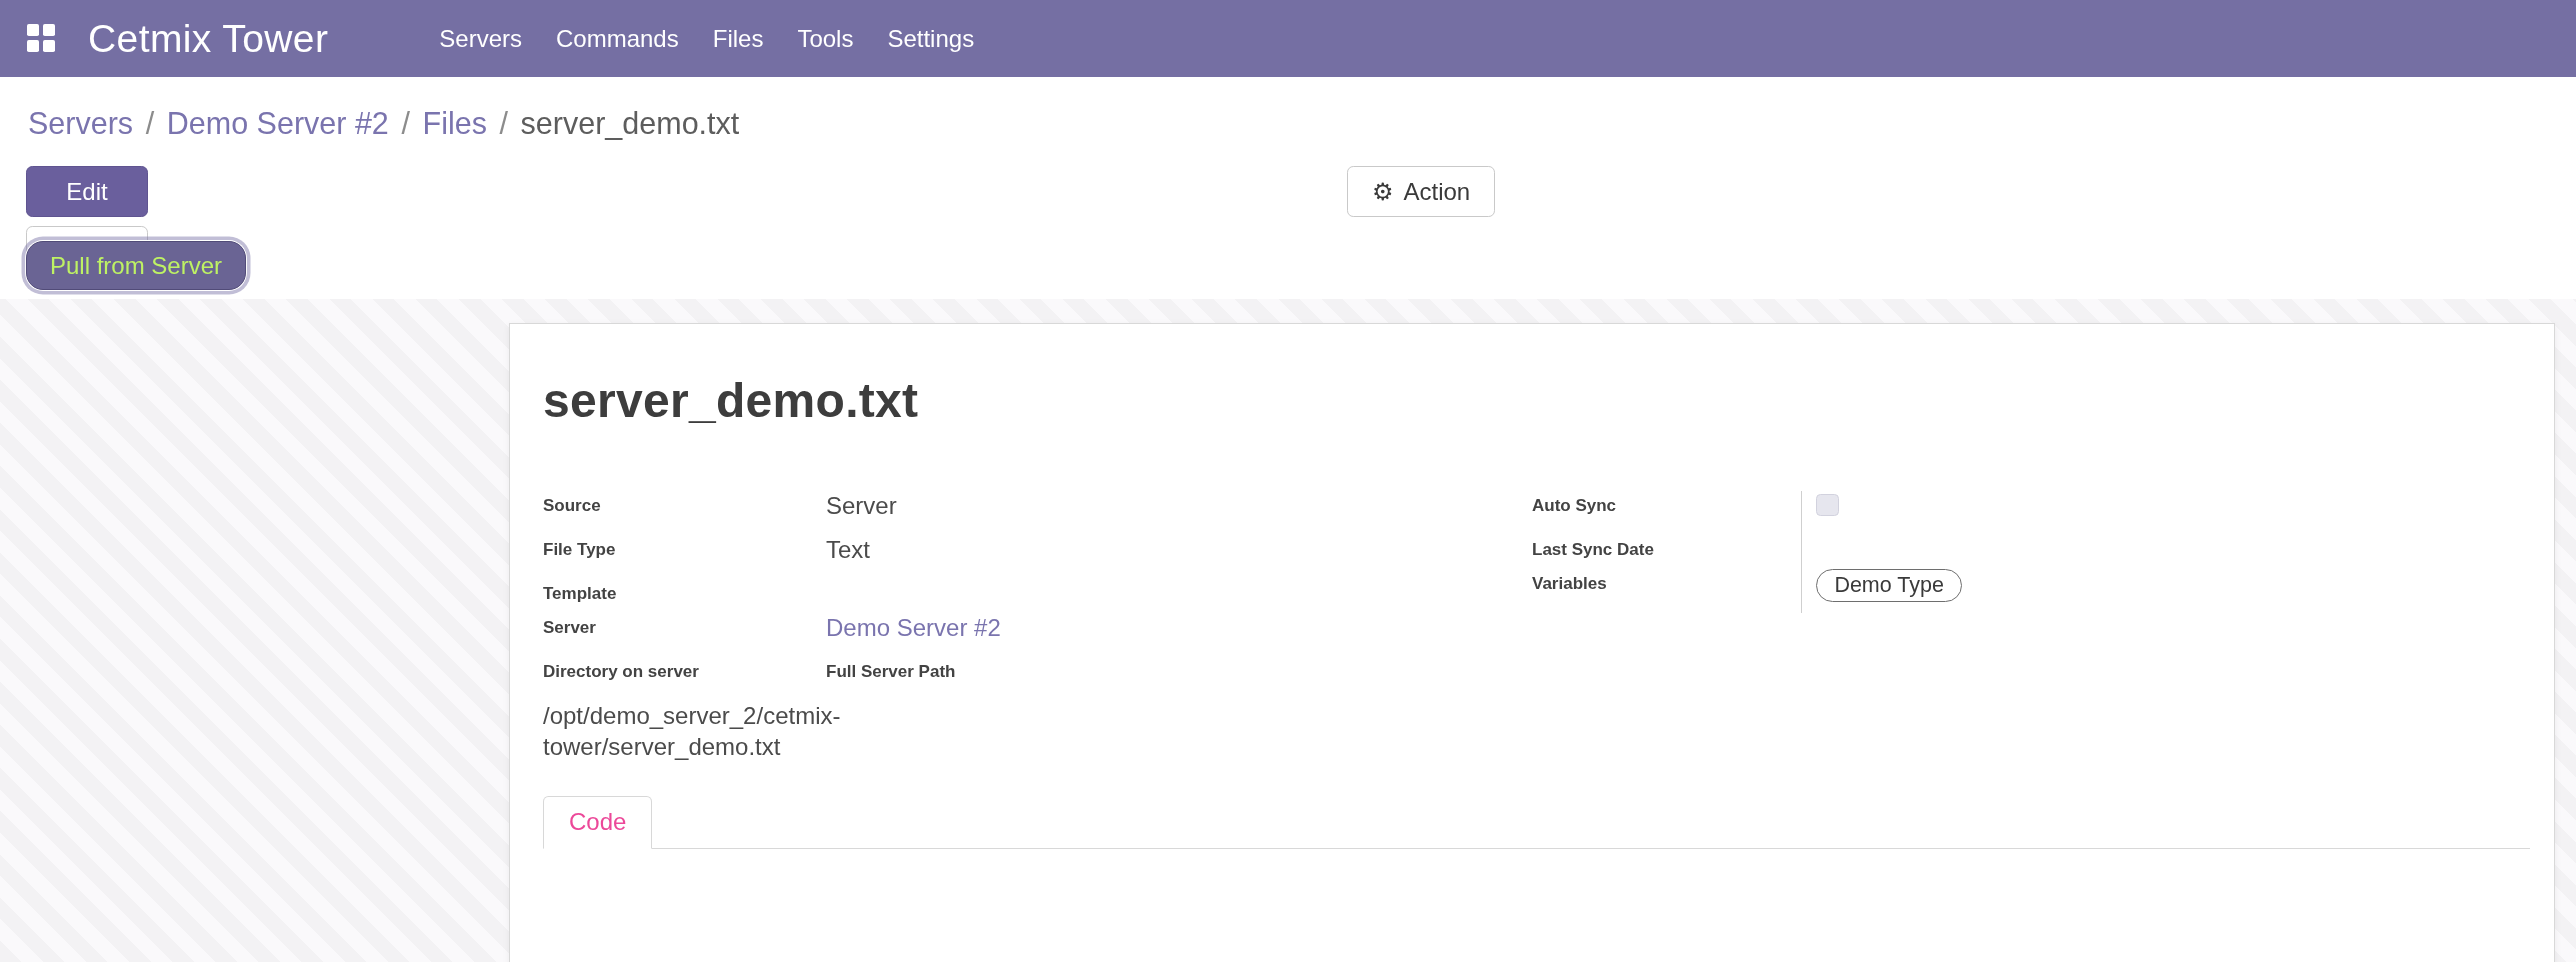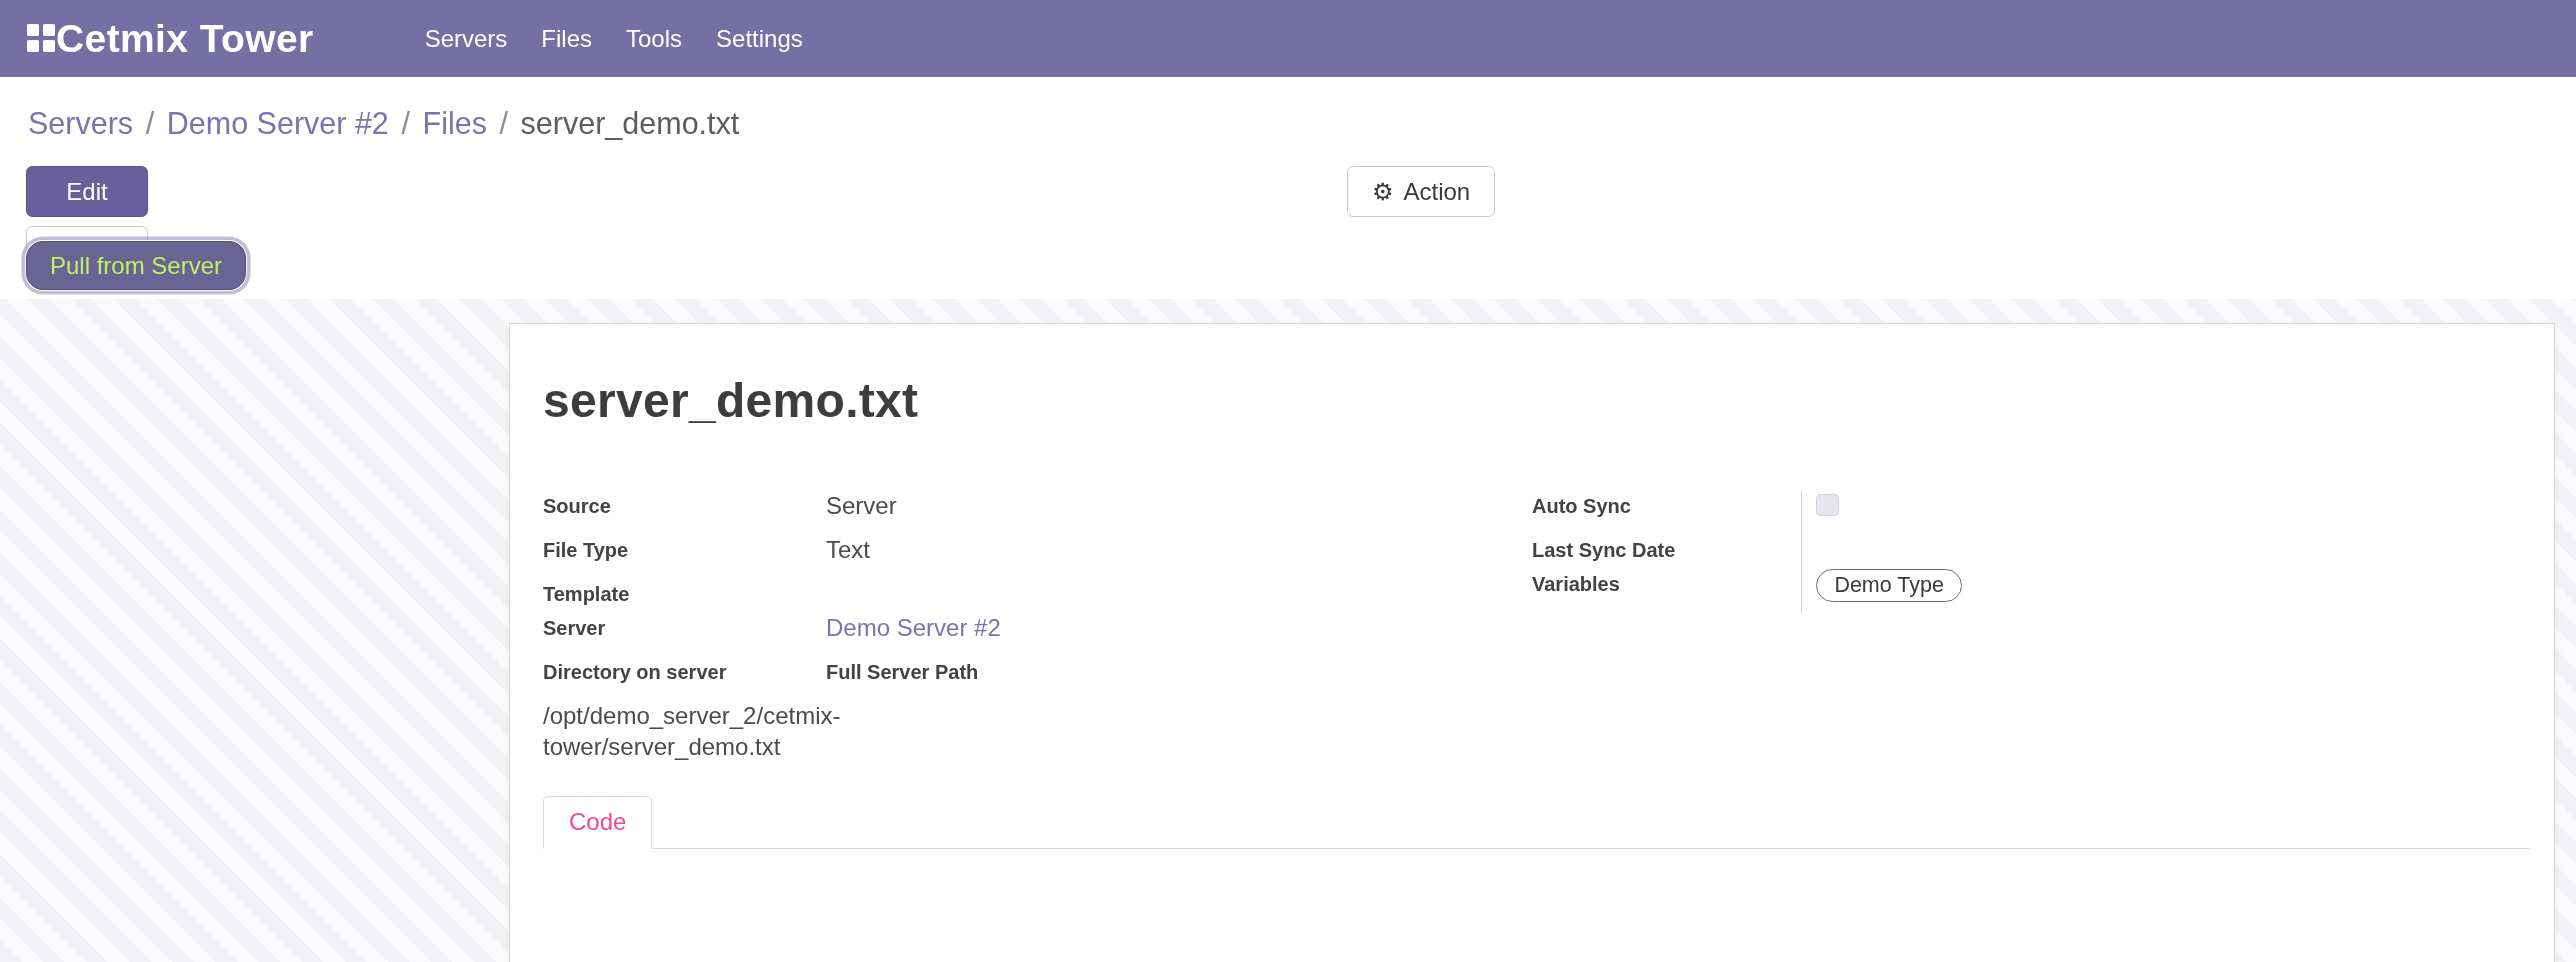--- a/index.html
+++ b/index.html
@@ -22,21 +22,22 @@
     margin-left: 27px;
     width: 29px; height: 29px;
     display: grid;
     grid-template-columns: 11.7px 11.7px;
     grid-template-rows: 11.7px 11.7px;
     gap: 4.5px;
     cursor: pointer;
   }
   .apps-icon span { background: #ffffff; border-radius: 1.8px; }
   .brand {
-    font-size: 39px; font-weight: 700; letter-spacing: 0.4px;
+    margin-left: 32px;
+    font-size: 39px; font-weight: 400; letter-spacing: 0.4px;
     cursor: pointer;
   }
   .menu { display: flex; margin-left: 94px; align-items: center; height: 100%; }
   .menu-item {
     padding: 0 17px;
     font-size: 24px;
     line-height: 77px;
     cursor: pointer;
     white-space: nowrap;
   }
@@ -103,21 +104,21 @@
   .group { position: absolute; display: grid; align-content: start; }
   .group-left {
     left: 33px; top: 167px; width: 960px;
     grid-template-columns: 283px 1fr;
   }
   .group-right {
     left: 1022px; top: 167px; width: 808px;
     grid-template-columns: 269px 1fr;
   }
   .flabel {
-    font-size: 20px; font-weight: 700; color: #434343;
+    font-size: 17px; font-weight: 700; color: #434343;
     line-height: 30.5px;
     padding-right: 10.8px;
   }
   .fval { font-size: 24px; color: #4b4b4b; line-height: 30.5px; }
   .row-h { height: 44px; }
   .row-s { height: 34px; }
   .fval a { color: #7a74ae; text-decoration: none; cursor: pointer; }
   .group-right .fval {
     border-left: 0.9px solid #cfcfcf;
     padding-left: 14.4px;
@@ -164,20 +165,21 @@
 <div class="navbar">
   <div class="apps-icon">
     <span></span>
     <span></span>
     <span></span>
     <span></span>
   </div>
   <div class="brand">Cetmix Tower</div>
   <nav class="menu">
     <span class="menu-item">Servers</span>
+    <span class="menu-item">Commands</span>
     <span class="menu-item">Files</span>
     <span class="menu-item">Tools</span>
     <span class="menu-item">Settings</span>
   </nav>
 </div>
 
 <div class="controlpanel">
   <div class="breadcrumb">
     <a>Servers</a>
     <span class="sep">/</span>

